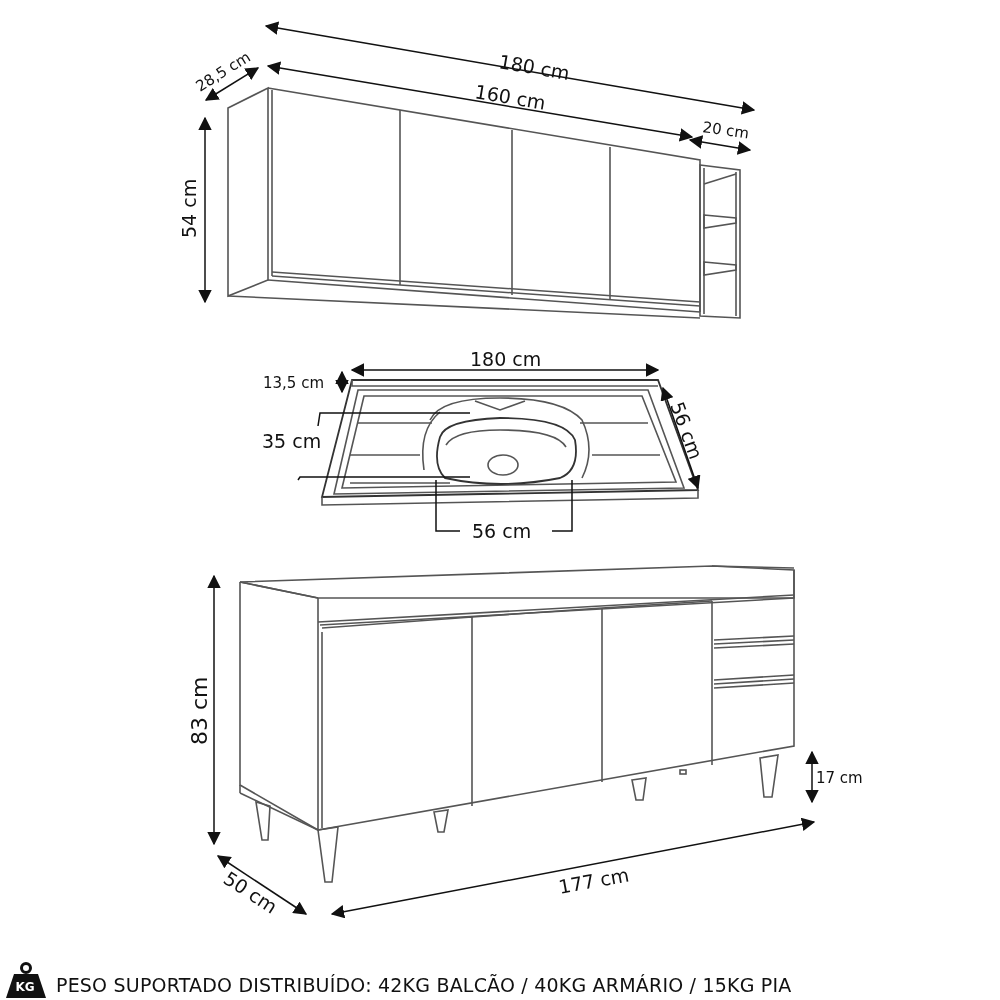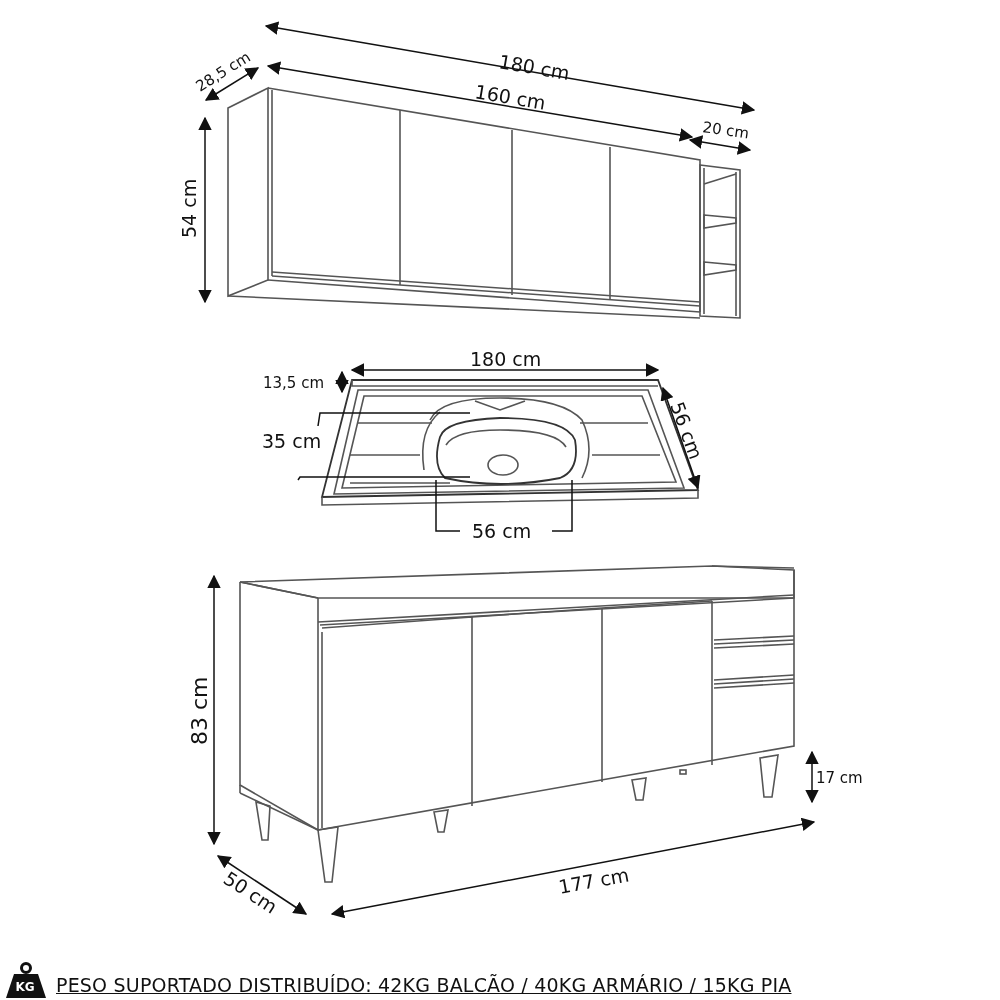--- a/index.html
+++ b/index.html
@@ -7,21 +7,21 @@
     svg { position:absolute; left:0; top:0; }
     .ln { stroke:#555; stroke-width:1.6; fill:none; }
     .lnd { stroke:#333; stroke-width:1.8; fill:none; }
     .dim { stroke:#111; stroke-width:1.5; fill:none; }
     .lbl { font-family:"DejaVu Sans", sans-serif; font-size:19px; fill:#111; }
     .lbl-s { font-family:"DejaVu Sans", sans-serif; font-size:15px; fill:#111; }
     .lbl-l { font-family:"DejaVu Sans", sans-serif; font-size:22px; fill:#111; }
     .footer { position:absolute; left:4px; top:962px; height:36px; display:flex; align-items:flex-end; }
     .kg { width:48px; height:36px; position:relative; }
     .kg-text { position:absolute; left:0; bottom:4px; width:42px; text-align:center; color:#fff; font-weight:bold; font-size:12px; font-family:"DejaVu Sans", sans-serif; }
-    .footer-text { font-family:"DejaVu Sans", sans-serif; font-size:19px; color:#111; letter-spacing:0.2px; line-height:22px; margin-left:4px; padding-bottom:2px;text-decoration:underline; }
+    .footer-text { font-family:"DejaVu Sans", sans-serif; font-size:19px; color:#111; letter-spacing:0.2px; line-height:22px; margin-left:4px; padding-bottom:2px; }
   </style>
 </head>
 <body>
 
 <svg width="1000" height="960" viewBox="0 0 1000 960">
   <defs>
     <marker id="ah" viewBox="0 0 10 10" refX="9" refY="5" markerWidth="9" markerHeight="9" orient="auto-start-reverse">
       <path d="M0,0 L10,5 L0,10 z" fill="#111"></path>
     </marker>
   </defs>

